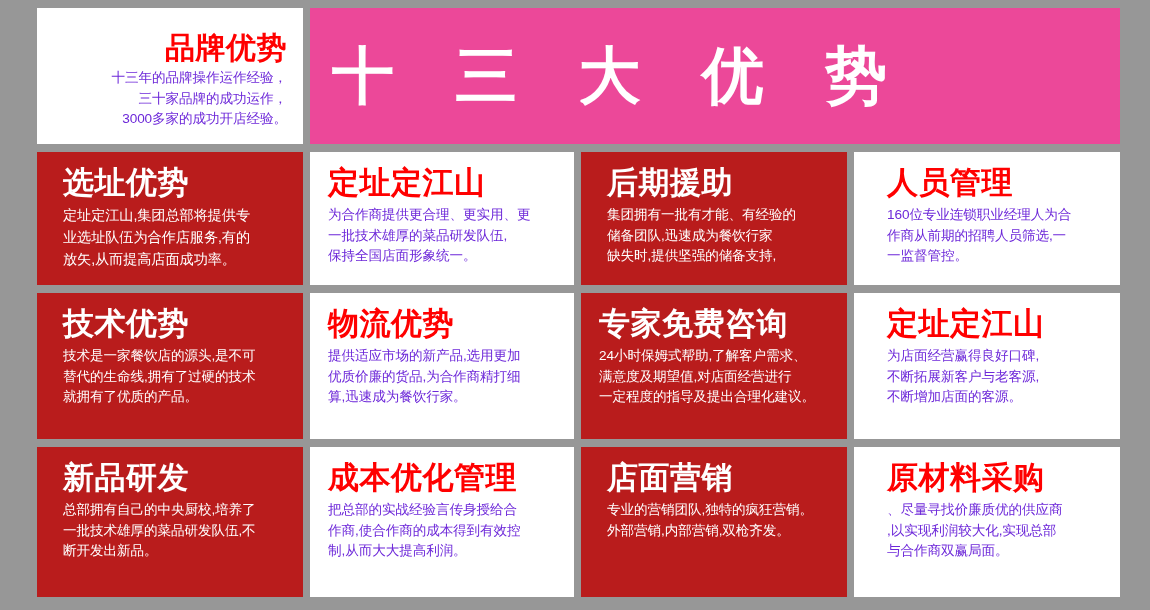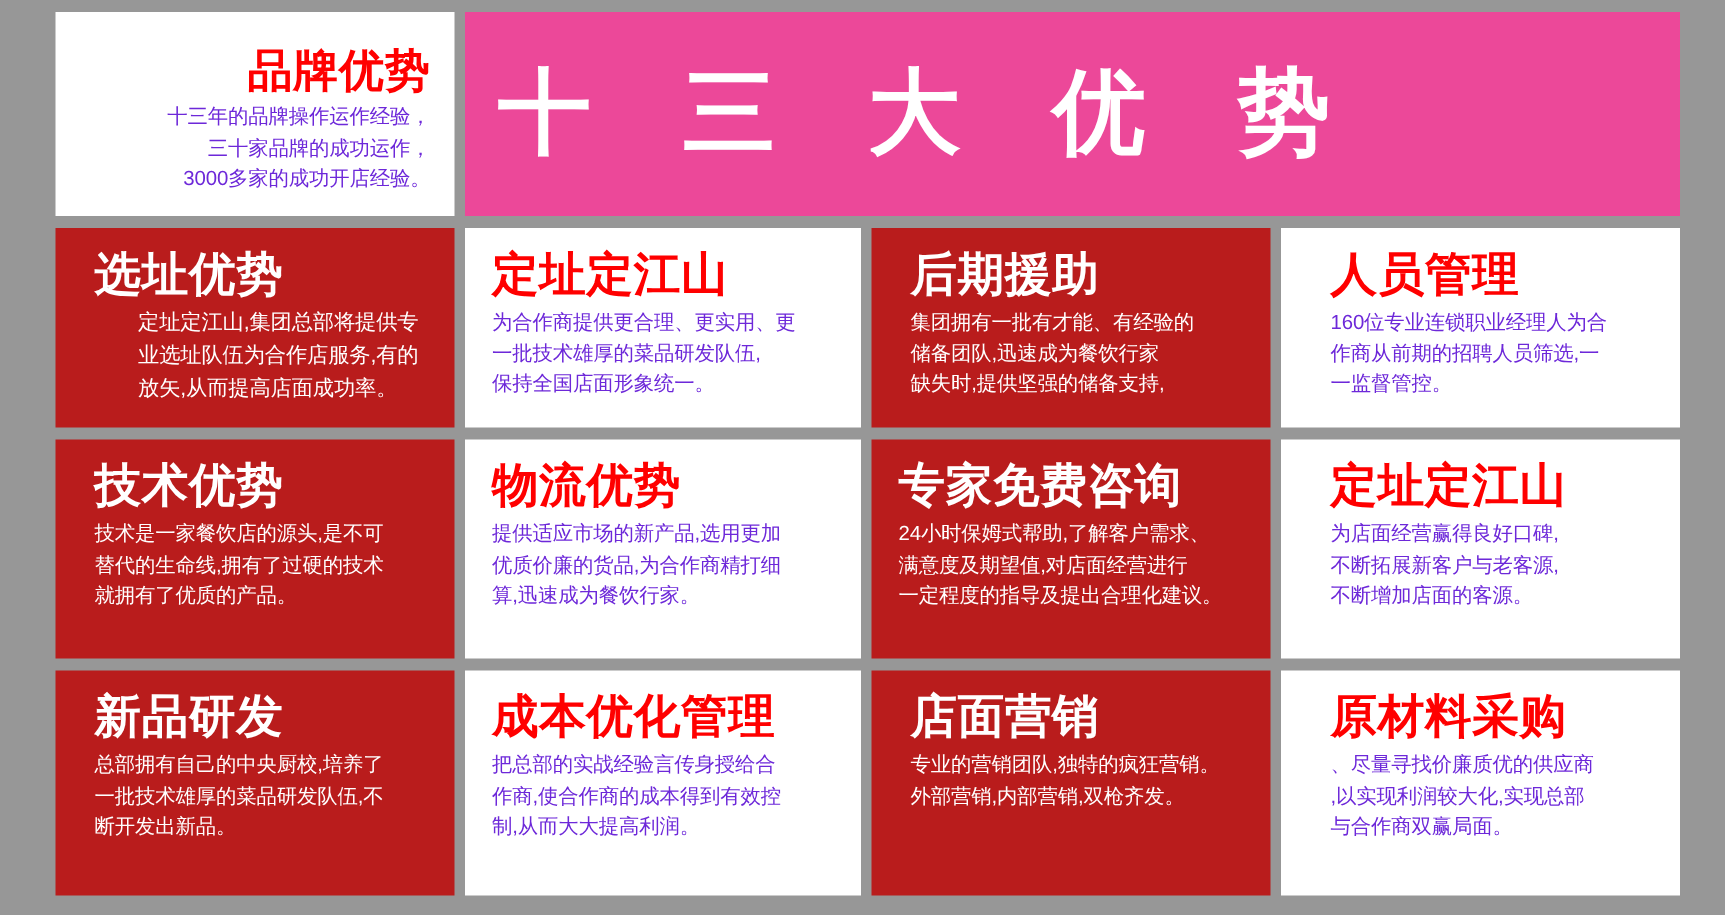--- a/index.html
+++ b/index.html
@@ -122,21 +122,21 @@
 三十家品牌的成功运作，
 3000多家的成功开店经验。</div>
     </div>
 
     <div class="card banner">
       <div class="banner-text">十 三 大 优 势</div>
     </div>
 
     <div class="card red indent-1">
       <div class="card-title">选址优势</div>
-      <div class="card-body" style="white-space: pre-line; margin-left: 29px;">定址定江山,集团总部将提供专
+      <div class="card-body" style="white-space: pre-line;">定址定江山,集团总部将提供专
 业选址队伍为合作店服务,有的
 放矢,从而提高店面成功率。</div>
     </div>
 
     <div class="card white tight">
       <div class="card-title">定址定江山</div>
       <div class="card-body" style="white-space: pre-line;">为合作商提供更合理、更实用、更
 一批技术雄厚的菜品研发队伍,
 保持全国店面形象统一。</div>
     </div>

